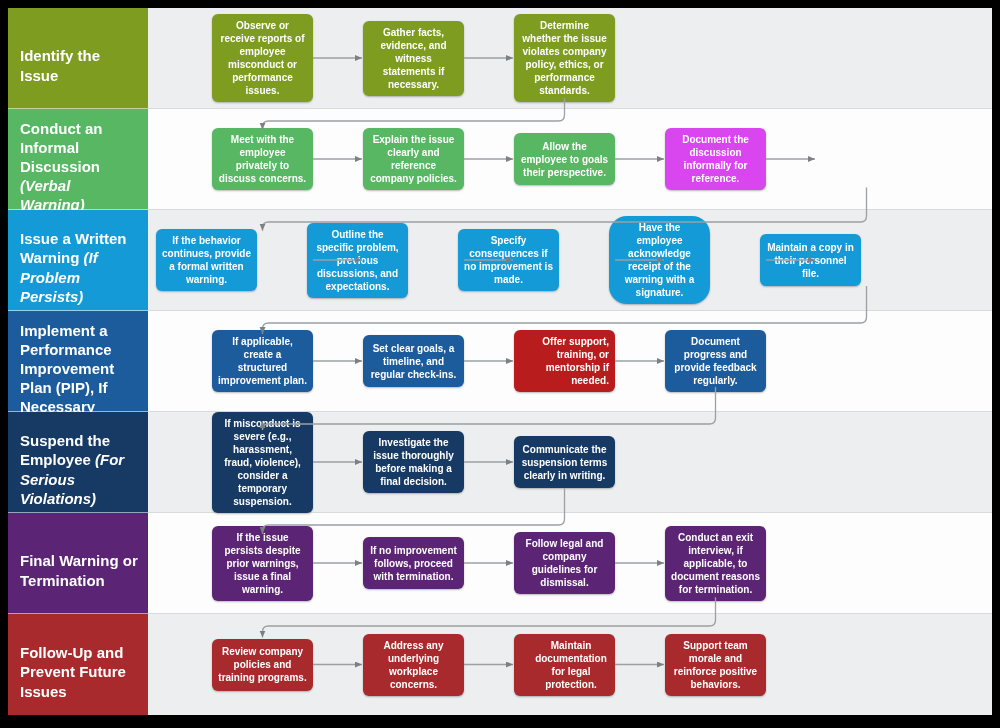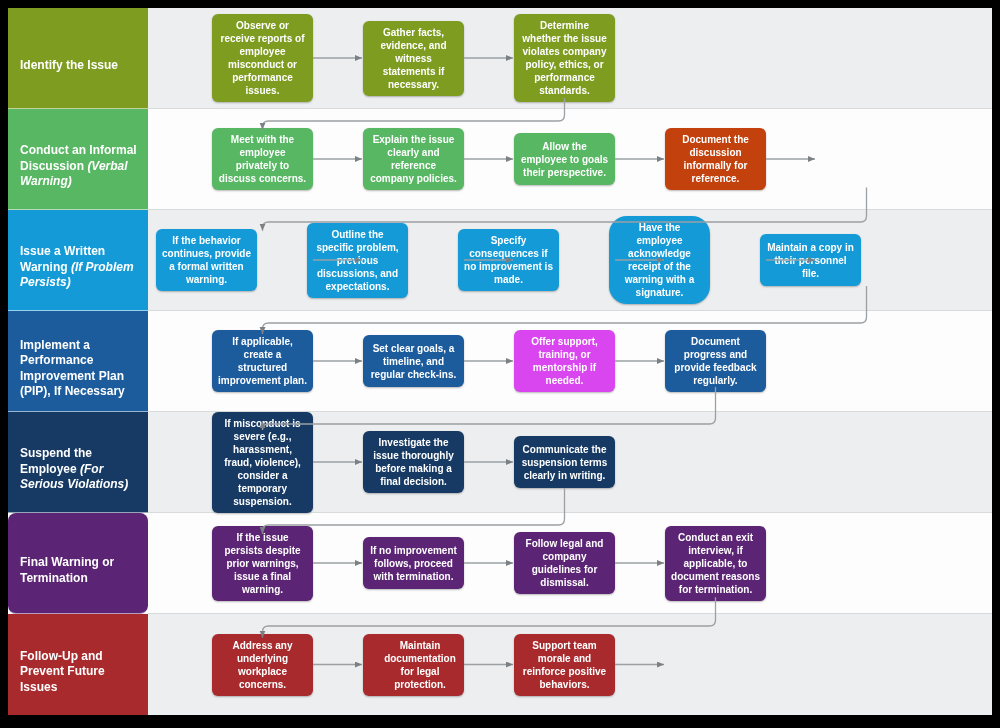--- a/index.html
+++ b/index.html
@@ -9,21 +9,21 @@
   }
   #diagram{
     position:absolute;left:8px;top:8px;width:984px;height:707px;
     background:#fdfdfd;overflow:hidden;
   }
   .lane{display:flex;height:101px;}
   .lane-label{
     flex:0 0 140px;width:140px;box-sizing:border-box;
     display:flex;align-items:center;
     padding:23px 10px 8px 12px;
-    color:#fff;font-weight:bold;font-size:12px;line-height:1.28;
+    color:#fff;font-weight:bold;font-size:15px;line-height:1.28;
     border-bottom:1px solid rgba(255,255,255,0.55);
   }
   .lane:last-child .lane-label{border-bottom:none;}
   .lane-content{
     flex:1;position:relative;box-sizing:border-box;
     display:flex;align-items:center;gap:50px;padding-left:64px;
     border-bottom:1px solid #d8dbdd;
   }
   .lane:last-child .lane-content{border-bottom:none;}
   .step{
@@ -56,21 +56,21 @@
         </div>
       </div>
       <div class="lane">
         <div class="lane-label" style="background: rgb(87, 183, 99);">
           <div class="lane-title"><span>Conduct an Informal Discussion</span> <em>(Verbal Warning)</em></div>
         </div>
         <div class="lane-content" style="background: rgb(253, 253, 253);">
           <div class="step" style="background: rgb(87, 183, 99);">Meet with the employee privately to discuss concerns.</div>
           <div class="step" style="background: rgb(87, 183, 99);">Explain the issue clearly and reference company policies.</div>
           <div class="step" style="background: rgb(87, 183, 99);">Allow the employee to goals their perspective.</div>
-          <div class="step" style="background: #c2410c;">Document the discussion informally for reference.</div>
+          <div class="step" style="background: #d946ef;">Document the discussion informally for reference.</div>
         </div>
       </div>
       <div class="lane">
         <div class="lane-label" style="background: rgb(20, 155, 215);">
           <div class="lane-title"><span>Issue a Written Warning</span> <em>(If Problem Persists)</em></div>
         </div>
         <div class="lane-content" style="background: rgb(236, 238, 239); padding-left: 8px;">
           <div class="step" style="background: rgb(20, 155, 215);">If the behavior continues, provide a formal written warning.</div>
           <div class="step" style="background: rgb(20, 155, 215);">Outline the specific problem, previous discussions, and expectations.</div>
           <div class="step" style="background: rgb(20, 155, 215);">Specify consequences if no improvement is made.</div>
@@ -78,50 +78,51 @@
           <div class="step" style="background: rgb(20, 155, 215);">Maintain a copy in their personnel file.</div>
         </div>
       </div>
       <div class="lane">
         <div class="lane-label" style="background: rgb(28, 92, 157);">
           <div class="lane-title"><span>Implement a Performance Improvement Plan (PIP), If Necessary</span></div>
         </div>
         <div class="lane-content" style="background: rgb(253, 253, 253);">
           <div class="step" style="background: rgb(28, 92, 157);">If applicable, create a structured improvement plan.</div>
           <div class="step" style="background: rgb(28, 92, 157);">Set clear goals, a timeline, and regular check-ins.</div>
-          <div class="step" style="background: #d946ef;">Offer support, training, or mentorship if needed.</div>
+          <div class="step" style="background: #b91c1c; text-align: right;">Offer support, training, or mentorship if needed.</div>
           <div class="step" style="background: rgb(28, 92, 157);">Document progress and provide feedback regularly.</div>
         </div>
       </div>
       <div class="lane">
         <div class="lane-label" style="background: rgb(22, 58, 99);">
           <div class="lane-title"><span>Suspend the Employee</span> <em>(For Serious Violations)</em></div>
         </div>
         <div class="lane-content" style="background: rgb(236, 238, 239);">
           <div class="step" style="background: rgb(22, 58, 99);">If misconduct is severe (e.g., harassment, fraud, violence), consider a temporary suspension.</div>
           <div class="step" style="background: rgb(22, 58, 99);">Investigate the issue thoroughly before making a final decision.</div>
           <div class="step" style="background: rgb(22, 58, 99);">Communicate the suspension terms clearly in writing.</div>
         </div>
       </div>
       <div class="lane">
-        <div class="lane-label" style="background: rgb(92, 36, 116); border-radius: 8px;">
+        <div class="lane-label" style="background: rgb(92, 36, 116);">
           <div class="lane-title"><span>Final Warning or Termination</span></div>
         </div>
         <div class="lane-content" style="background: rgb(253, 253, 253);">
           <div class="step" style="background: rgb(92, 36, 116);">If the issue persists despite prior warnings, issue a final warning.</div>
           <div class="step" style="background: rgb(92, 36, 116);">If no improvement follows, proceed with termination.</div>
           <div class="step" style="background: rgb(92, 36, 116);">Follow legal and company guidelines for dismissal.</div>
           <div class="step" style="background: rgb(92, 36, 116);">Conduct an exit interview, if applicable, to document reasons for termination.</div>
         </div>
       </div>
       <div class="lane">
         <div class="lane-label" style="background: rgb(168, 42, 45);">
           <div class="lane-title"><span>Follow-Up and Prevent Future Issues</span></div>
         </div>
         <div class="lane-content" style="background: rgb(236, 238, 239);">
+          <div class="step" style="background: rgb(168, 42, 45);">Review company policies and training programs.</div>
           <div class="step" style="background: rgb(168, 42, 45);">Address any underlying workplace concerns.</div>
           <div class="step" style="background: rgb(168, 42, 45); padding-left: 19px;">Maintain documentation for legal protection.</div>
           <div class="step" style="background: rgb(168, 42, 45);">Support team morale and reinforce positive behaviors.</div>
         </div>
       </div>
     </div>
   <svg id="connectors" viewBox="0 0 984 707">
       <defs>
         <marker id="ah" markerWidth="8" markerHeight="8" refX="7" refY="3" orient="auto" markerUnits="userSpaceOnUse">
           <polygon points="0,0 7,3 0,6" fill="#7a8084"></polygon>

